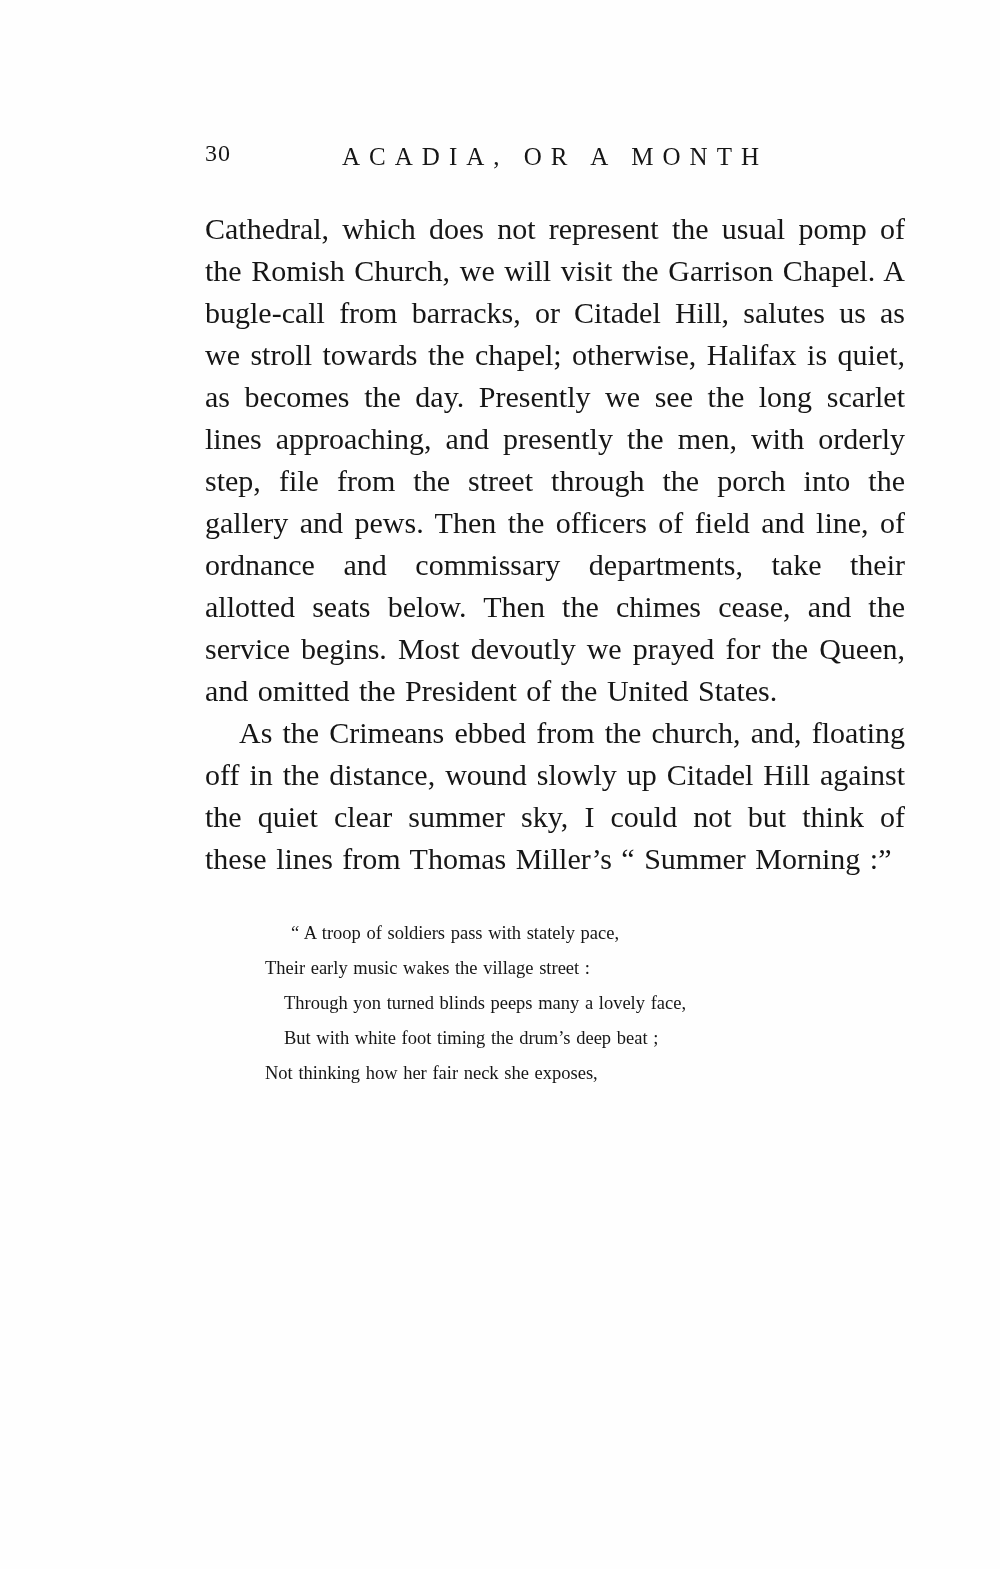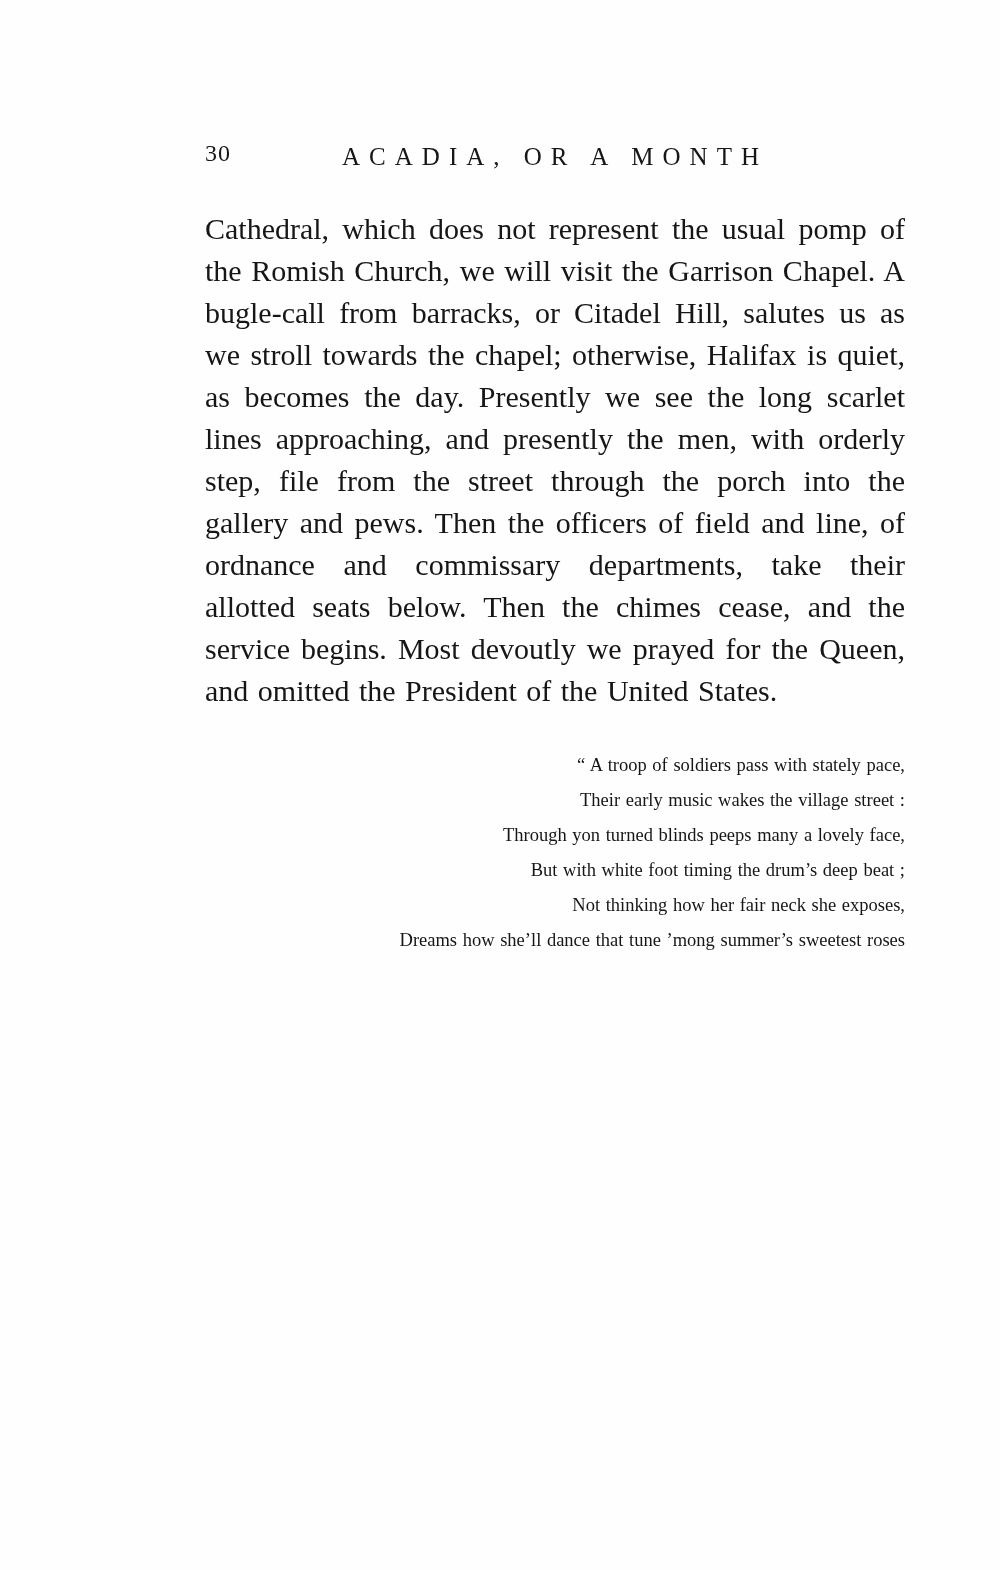--- a/index.html
+++ b/index.html
@@ -58,45 +58,44 @@
     text-indent: 34px;
   }
   .poem {
     margin-top: 36px;
     font-size: 18.5px;
     line-height: 35px;
     word-spacing: 1px;
   }
   .poem .poem-line {
     white-space: nowrap;
-    text-align: right;
   }
   .poem .ind-a { margin-left: 86px; }
-  .poem .ind-b { margin-left: 110px; }
+  .poem .ind-b { margin-left: 60px; }
   .poem .ind-c { margin-left: 79px; }
   .poem .ind-wide { margin-left: 14px; }
 </style>
 </head>
 <body>
 
 <div class="page">
   <div class="text-column">
 
     <div class="page-header">
       <span class="page-number">30</span>
       <span class="running-title">ACADIA, OR A MONTH</span>
     </div>
 
     <div class="body-text">
       <p>Cathedral, which does not represent the usual pomp of the Romish Church, we will visit the Garrison Chapel.  A bugle-call from barracks, or Citadel Hill, salutes us as we stroll towards the chapel; otherwise, Halifax is quiet, as becomes the day.  Presently we see the long scarlet lines approaching, and presently the men, with orderly step, file from the street through the porch into the gallery and pews.  Then the officers of field and line, of ordnance and commissary departments, take their allotted seats below.  Then the chimes cease, and the service begins.  Most devoutly we prayed for the Queen, and omitted the President of the United States.</p>
+      <p class="indented">As the Crimeans ebbed from the church, and, floating off in the distance, wound slowly up Citadel Hill against the quiet clear summer sky, I could not but think of these lines from Thomas Miller’s “ Summer Morning :”</p>
     </div>
 
     <div class="poem">
       <div class="poem-line ind-a">“ A troop of soldiers pass with stately pace,</div>
       <div class="poem-line ind-b">Their early music wakes the village street :</div>
       <div class="poem-line ind-c">Through yon turned blinds peeps many a lovely face,</div>
       <div class="poem-line ind-c">But with white foot timing the drum’s deep beat ;</div>
       <div class="poem-line ind-b">Not thinking how her fair neck she exposes,</div>
-      <div class="poem-line ind-wide">Dreams how she’ll dance that tune ’mong summer’s sweetest roses</div>
     </div>
 
   </div>
 </div>
 
 </body></html>

